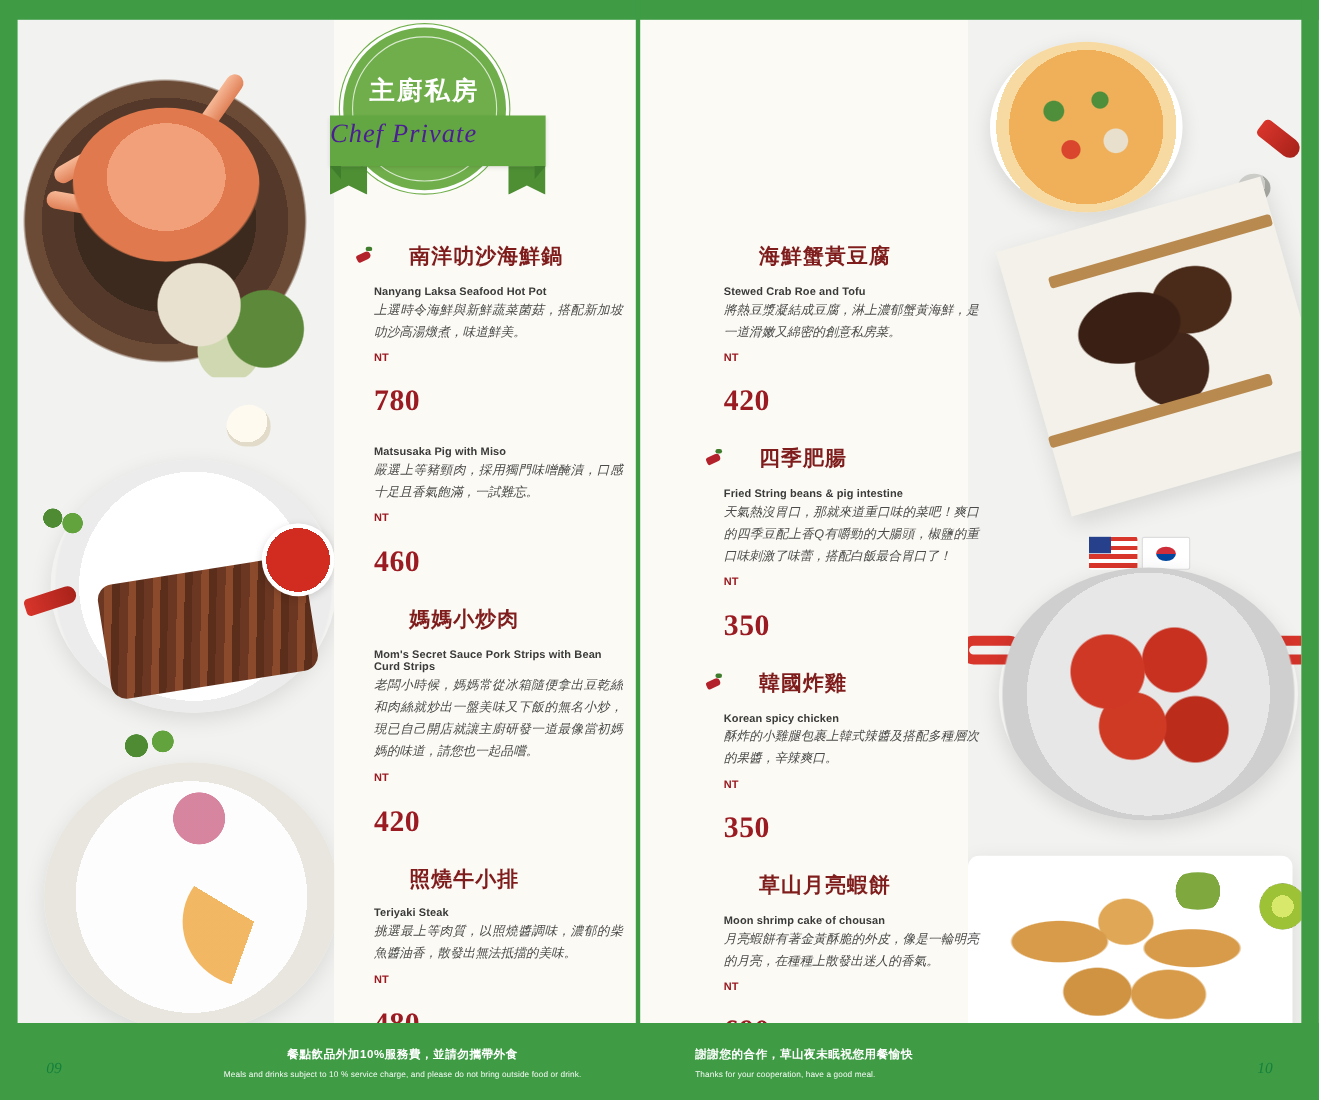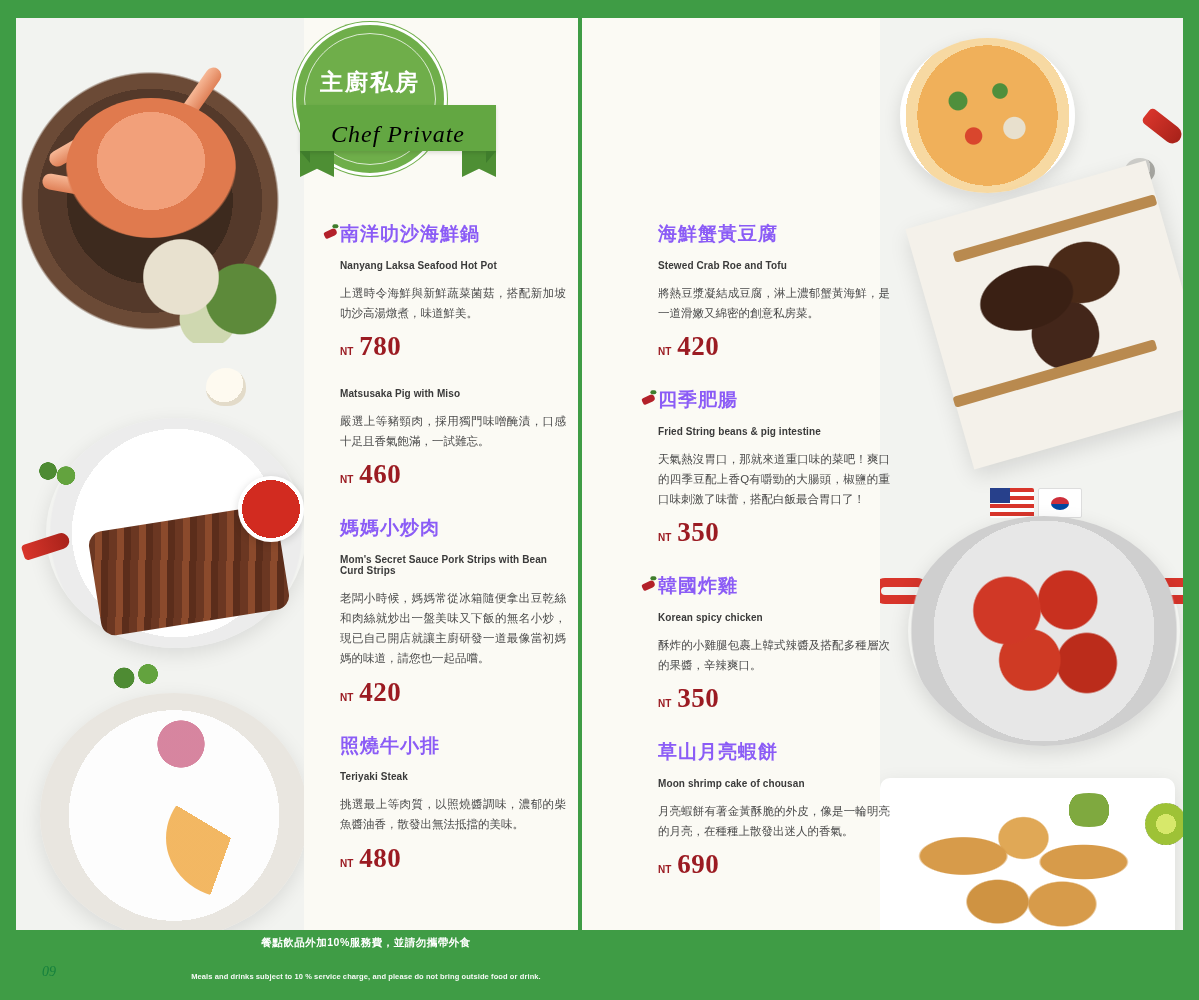--- a/index.html
+++ b/index.html
@@ -253,21 +253,21 @@
     background: #fbfaf4;
     padding: 0;
   }
   .col-right {
     position: absolute; top: 18px; left: 582px; width: 298px; height: 912px;
     background: #fbfaf4;
   }
 
   
   .badge {
-    position: absolute; left: 293px; top: 22px; width: 154px; height: 154px;
+    position: absolute; left: 309px; top: 22px; width: 154px; height: 154px;
     border-radius: 50%;
     background: #6fae4a;
     border: 3px solid #ffffff;
     box-shadow: 0 0 0 1px #6fae4a;
   }
   .badge-inner {
     position: absolute; left: 8px; top: 8px; right: 8px; bottom: 8px;
     border: 1px solid rgba(255,255,255,.75);
     border-radius: 50%;
   }
@@ -281,22 +281,22 @@
     position: absolute; left: 300px; top: 105px; width: 196px; height: 46px;
     background: #63a742;
     box-shadow: 0 2px 4px rgba(0,0,0,.12);
   }
   .ribbon::before, .ribbon::after {
     content: ""; position: absolute; top: 46px; border-style: solid;
   }
   .ribbon::before { left: 0; border-width: 0 10px 12px 0; border-color: transparent #3f7d2c transparent transparent; }
   .ribbon::after  { right: 0; border-width: 0 0 12px 10px; border-color: transparent transparent transparent #3f7d2c; }
   .ribbon-text {
-    position: absolute; width: 100%; top: 16px; text-align: center;
-    color: #000000; font-family: "Liberation Serif", serif;
+    position: absolute; width: 100%; top: 4px; text-align: left;
+    color: #4c1d95; font-family: "Liberation Serif", serif;
     font-style: italic; font-size: 24px; letter-spacing: 1px;
   }
   .ribbon-tail-l, .ribbon-tail-r {
     position: absolute; top: 151px; width: 34px; height: 26px; background: #4e8f34;
   }
   .ribbon-tail-l { left: 300px; clip-path: polygon(0 0, 100% 0, 100% 100%, 50% 68%, 0 100%); }
   .ribbon-tail-r { left: 462px; clip-path: polygon(0 0, 100% 0, 100% 100%, 50% 68%, 0 100%); }
 
   
   .items-left { position: absolute; left: 340px; top: 222px; width: 226px; }
@@ -307,33 +307,34 @@
     position: absolute; left: -16px; top: 8px; width: 13px; height: 7px;
     background: #b3212a; border-radius: 4px 7px 7px 4px;
     transform: rotate(-25deg);
   }
   .item .chili::after {
     content: ""; position: absolute; right: -4px; top: -3px;
     width: 6px; height: 4px; background: #3f7d2c; border-radius: 2px;
     transform: rotate(25deg);
   }
   .name-cn {
-    font-size: 19px; color: #8b5cf6; font-weight: bold; letter-spacing: 1px;
+    font-size: 19px; color: #7f1d1d; font-weight: bold; letter-spacing: 1px;
     line-height: 1.25;
+    margin-left: 32px;
   }
   .name-en {
     font-size: 10px; color: #3a3a3a; font-weight: bold;
     margin-top: 14px; letter-spacing: .1px;
   }
   .desc {
     font-size: 11.5px; color: #4a4a4a; line-height: 1.75;
-    margin-top: 12px; text-align: justify;
+    margin-top: 1px; text-align: justify; font-style: italic;
   }
   .price-row {
-    margin-top: 8px; display: flex; align-items: baseline; gap: 6px;
+    margin-top: 8px; display: flex; align-items: baseline; gap: 18px; flex-direction: column;
   }
   .nt { font-size: 10px; color: #9b1b22; font-weight: bold; }
   .price {
     font-size: 27px; color: #9b1b22; font-weight: bold;
     font-family: "Liberation Serif", serif; letter-spacing: .5px;
   }
 
   
   .footer-left {
     position: absolute; bottom: 0; left: 16px; width: 562px; height: 70px;
@@ -346,21 +347,21 @@
   .pg {
     position: absolute; bottom: 20px; font-family: "Liberation Serif", serif;
     font-style: italic; font-size: 14px; color: #15803d;
   }
   .pg-left { left: 26px; }
   .pg-right { right: 26px; }
   .note {
     position: absolute; bottom: 18px; text-align: center; line-height: 1.5;
   }
   .note-cn { font-size: 10.5px; font-weight: bold; letter-spacing: .5px; }
-  .note-en { font-size: 7.5px; letter-spacing: .1px; margin-top: 20px; opacity: .95; font-weight: bold; }
+  .note-en { font-size: 7.5px; letter-spacing: .1px; margin-top: 3px; opacity: .95; }
   .note-l { left: 150px; width: 400px; }
   .note-r { left: 50px; width: 420px; text-align: left; }
 </style>
 </head>
 <body>
 
 <div class="page">
 
   <div class="photo-left-col">
     <div class="pot"></div>
@@ -513,14 +514,21 @@
   <div class="bar-bottom"></div>
 
   <div class="footer-left">
     <div class="pg pg-left">09</div>
     <div class="note note-l">
       <div class="note-cn">餐點飲品外加10%服務費，並請勿攜帶外食</div>
       <div class="note-en">Meals and drinks subject to 10 % service charge, and please do not bring outside food or drink.</div>
     </div>
   </div>
 
+  <div class="footer-right">
+    <div class="note note-r">
+      <div class="note-cn">謝謝您的合作，草山夜未眠祝您用餐愉快</div>
+      <div class="note-en">Thanks for your cooperation, have a good meal.</div>
+    </div>
+    <div class="pg pg-right">10</div>
+  </div>
 
 </div>
 
 </body></html>

